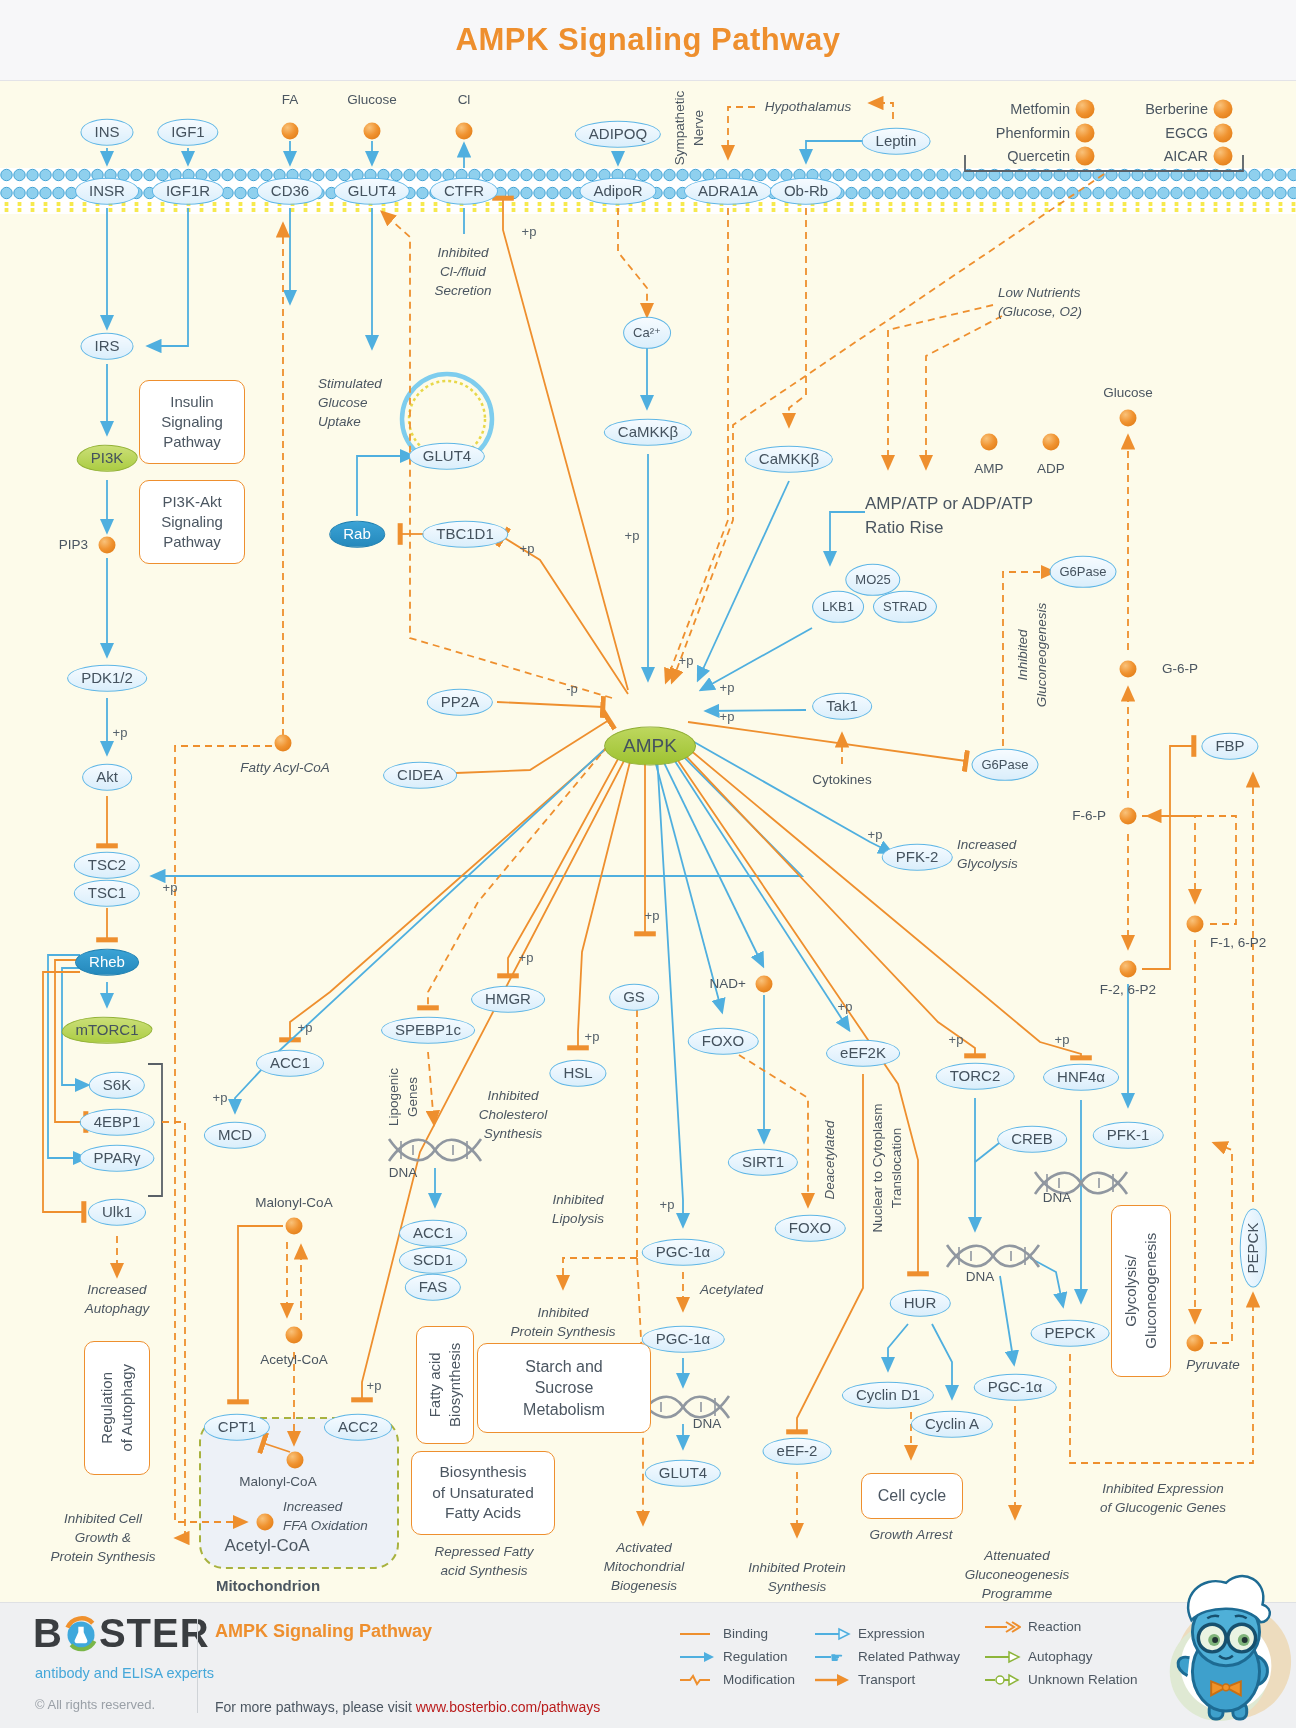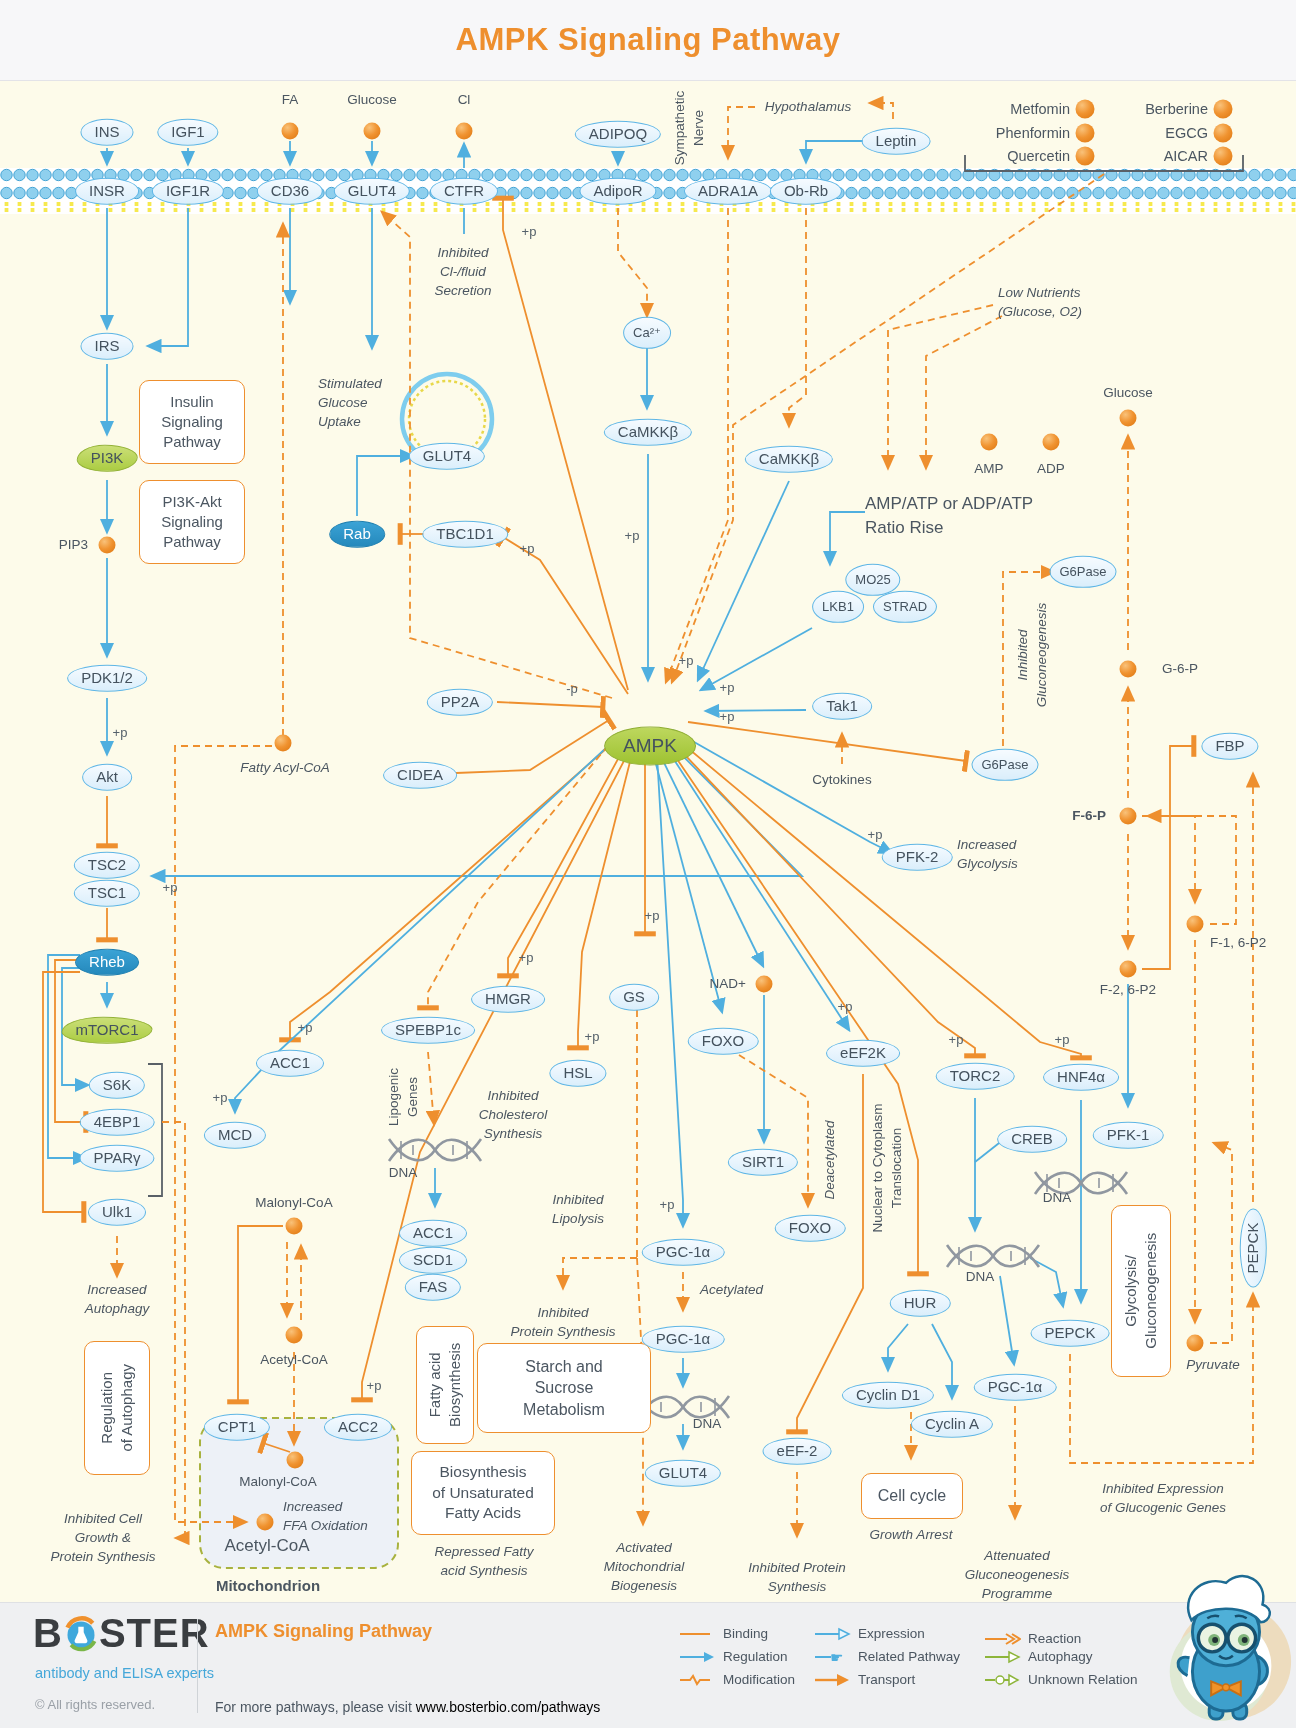--- a/index.html
+++ b/index.html
@@ -23,21 +23,21 @@
   .box{position:absolute;transform:translate(-50%,-50%);background:#fff;border:1.5px solid #EE8F2E;border-radius:10px;color:#4b5661;display:flex;align-items:center;justify-content:center;font-size:15px;line-height:1.32;text-align:center;z-index:4;}
   .box .bi{white-space:nowrap;}
   .drug-label{position:absolute;transform:translate(-100%,-50%);font-size:14.5px;color:#4b5661;white-space:nowrap;z-index:4;}
   #footer{position:absolute;left:0;top:1602px;width:100%;height:126px;background:#EFF0F2;border-top:1px solid #dfe1e4;}
   #brand{position:absolute;left:33px;top:8px;display:flex;align-items:center;color:#3a3d40;font-weight:bold;font-size:40px;letter-spacing:1px;}
   #brand-tagline{position:absolute;left:35px;top:62px;font-size:14.5px;color:#45a7d9;}
   #brand-rights{position:absolute;left:35px;top:94px;font-size:13px;color:#9aa0a7;}
   #footer-divider{position:absolute;left:197px;top:16px;width:1px;height:94px;background:#cfd3d7;}
   #footer-pathway{position:absolute;left:215px;top:18px;font-size:18px;font-weight:bold;color:#EE8F2E;}
   #footer-visit{position:absolute;left:215px;top:96px;font-size:14px;color:#4b5661;}
-  #footer-visit a{color:#000000;text-decoration:none;}
+  #footer-visit a{color:#b91c1c;text-decoration:none;}
   .lg-item{position:absolute;display:flex;align-items:center;gap:7px;font-size:13.5px;color:#4b5661;white-space:nowrap;}
   #mascot{position:absolute;left:1150px;top:1556px;z-index:6;}
 </style>
 </head>
 <body>
 
 <div id="stage">
   <div id="titlebar">
     <h1 id="page-title">AMPK Signaling Pathway</h1>
   </div>
@@ -313,21 +313,21 @@
       <div class="txt l" style="left: 865px; top: 516px; font-size: 17px;">
         <div>AMP/ATP or ADP/ATP</div>
         <div>Ratio Rise</div>
       </div>
       <div class="txt" style="left: 1128px; top: 393px;">
         <div>Glucose</div>
       </div>
       <div class="txt l" style="left: 1150px; top: 669px; margin-left: 12px;">
         <div>G-6-P</div>
       </div>
-      <div class="txt r" style="left: 1106px; top: 816px; font-weight: bold;">
+      <div class="txt r" style="left: 1106px; top: 816px;">
         <div>F-6-P</div>
       </div>
       <div class="txt l" style="left: 1210px; top: 943px;">
         <div>F-1, 6-P2</div>
       </div>
       <div class="txt" style="left: 1128px; top: 990px;">
         <div>F-2, 6-P2</div>
       </div>
       <div class="txt l it" style="left: 957px; top: 855px;">
         <div>Increased</div>
@@ -623,21 +623,21 @@
           </svg>
           <span>Related Pathway</span>
         </div>
         <div class="lg-item" style="left: 815px; top: 69px;">
           <svg width="36" height="14" viewBox="0 0 36 14">
             <line x1="0" y1="7" x2="22" y2="7" stroke="#EE8F2E" stroke-width="2.4"></line>
             <path d="M22,1 L34,7 L22,13 Z" fill="#EE8F2E"></path>
           </svg>
           <span>Transport</span>
         </div>
-        <div class="lg-item" style="left: 985px; top: 28px;">
+        <div class="lg-item" style="left: 985px; top: 16px;">
           <svg width="36" height="14" viewBox="0 0 36 14">
             <line x1="0" y1="7" x2="22" y2="7" stroke="#EE8F2E" stroke-width="2"></line>
             <path d="M21,2 L29,7 L21,12 M27,2 L35,7 L27,12" fill="none" stroke="#EE8F2E" stroke-width="2"></path>
           </svg>
           <span>Reaction</span>
         </div>
         <div class="lg-item" style="left: 985px; top: 46px;">
           <svg width="36" height="14" viewBox="0 0 36 14">
             <line x1="0" y1="7" x2="24" y2="7" stroke="#8DB53A" stroke-width="2"></line>
             <path d="M24,2 L34,7 L24,12 Z" fill="#fff" stroke="#8DB53A" stroke-width="1.5"></path>

